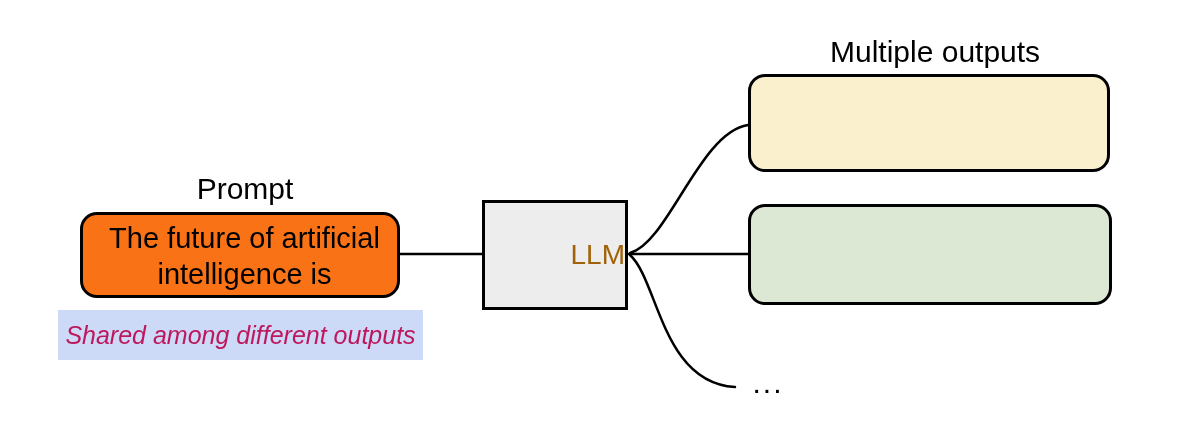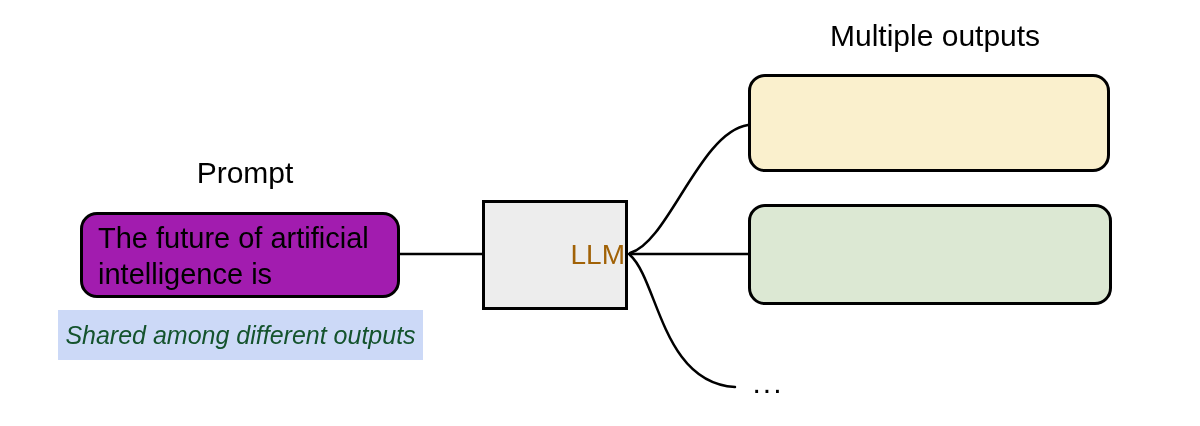--- a/index.html
+++ b/index.html
@@ -15,20 +15,21 @@
     background: #ffffff;
     overflow: hidden;
   }
   .abs { position: absolute; }
 
   .heading {
     font-size: 30px;
     color: #000000;
     text-align: center;
     white-space: nowrap;
+    margin-top: 16px;
   }
 
   .node {
     box-sizing: border-box;
     border: 3px solid #000000;
   }
 
   .rounded { border-radius: 17px; }
 
   #prompt-box {
@@ -38,21 +39,21 @@
     line-height: 36px;
     color: #000000;
     padding: 5px 6px 0 15px;
   }
 
   #shared-note {
     left: 58px; top: 310px;
     width: 365px; height: 50px;
     font-size: 25px;
     font-style: italic;
-    color: #14532d;
+    color: #be185d;
     text-align: center;
     line-height: 50px;
     white-space: nowrap;
   }
 
   #llm-box {
     left: 482px; top: 200px;
     width: 146px; height: 110px;
     display: flex;
     align-items: center;
@@ -102,21 +103,21 @@
 
   <svg id="connector-svg" class="abs" viewBox="0 0 1200 426" xmlns="http://www.w3.org/2000/svg">
     <path d="M 400 254 L 483 254" stroke="#000000"></path>
     <path d="M 630 253 C 668 243, 700 132, 748 125" stroke="#000000"></path>
     <path d="M 629 254 L 749 254" stroke="#000000"></path>
     <path d="M 630 255 C 658 280, 662 383, 735 387" stroke="#000000"></path>
   </svg>
 
   <div id="prompt-label" class="abs heading">Prompt</div>
 
-  <div id="prompt-box" class="abs node rounded" style="background-color: #a21caf;">
+  <div id="prompt-box" class="abs node rounded" style="background-color: #f97316; text-align: center;">
     <span>The future of artificial intelligence is</span>
   </div>
 
   <div id="shared-note" class="abs" style="background-color: rgb(204, 217, 247);">
     <span>Shared among different outputs</span>
   </div>
 
   <div id="llm-box" class="abs node" style="background-color: rgb(237, 237, 237);">
     <span>LLM</span>
   </div>

